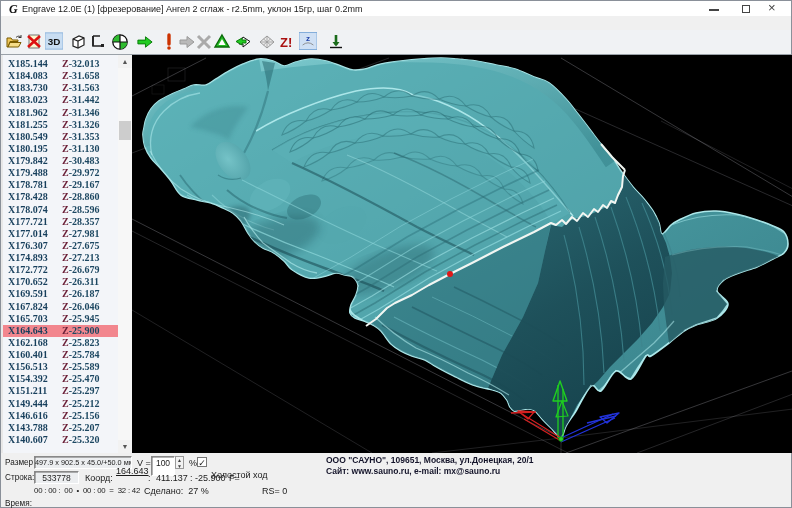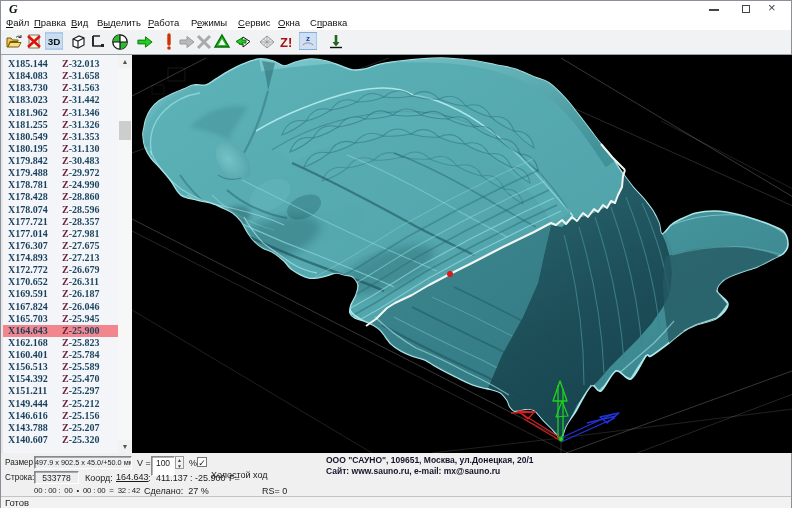--- a/index.html
+++ b/index.html
@@ -30,34 +30,24 @@
 .field { position:absolute; background:#eceef0; border:1px solid #888; border-right-color:#fff; border-bottom-color:#fff; box-shadow: inset 0.5px 0.5px 0 #666; font-size:8.5px; color:#222; text-align:center; }
 #sauno { position:absolute; left:325px; top:2px; font-size:8.5px; font-weight:bold; color:#14142a; line-height:10.5px; white-space:pre; }
 #statusbar { position:absolute; left:0; top:495px; width:790px; height:12px; background:#f2f2f2; border-top:1px solid #c4c4c4; font-size:9.5px; color:#222; }
 #statusbar span { position:absolute; left:4px; top:0px; }
 </style>
 </head>
 <body>
 <div id="win">
   <div id="titlebar">
     <span id="glogo">G</span>
+    <span id="title">Engrave 12.0E (1) [фрезерование] Ангел 2 сглаж - r2.5mm, уклон 15гр, шаг 0.2mm</span>
     <span style="position:absolute;left:708px;top:8px;width:10px;height:1.5px;background:#444;"></span>
     <span style="position:absolute;left:741px;top:4px;width:8px;height:8px;border:1.2px solid #444;"></span>
     <span style="position:absolute;left:767px;top:-1px;font-size:13px;color:#444;">×</span>
-  </div>
-  <div id="menubar">
-    <span style="left:5px"><u>Ф</u>айл</span>
-    <span style="left:33px"><u>П</u>равка</span>
-    <span style="left:70px"><u>В</u>ид</span>
-    <span style="left:96px">В<u>ы</u>делить</span>
-    <span style="left:147px"><u>Р</u>абота</span>
-    <span style="left:190px">Р<u>е</u>жимы</span>
-    <span style="left:237px"><u>С</u>ервис</span>
-    <span style="left:277px"><u>О</u>кна</span>
-    <span style="left:309px">С<u>п</u>равка</span>
   </div>
   <div id="toolbar">
     <svg class="tbi" style="left:4px;top:3px" width="18" height="18" viewBox="0 0 18 18">
         <path d="M2 14 L2 5 L6 5 L7.5 7 L13 7 L13 8.5 L5 8.5 L3 14 Z" fill="#f0c75a" stroke="#7a5c00" stroke-width="1"></path>
 <path d="M5 9.5 L16 9.5 L13.5 14 L3 14 Z" fill="#f6dd88" stroke="#7a5c00" stroke-width="1"></path>
 <path d="M11 4.5 C13 2.5 15 3 16 4.5 M16 4.5 L16 2 M16 4.5 L13.5 4.5" stroke="#333" stroke-width="1" fill="none"></path>
       </svg>
     <svg class="tbi" style="left:25px;top:3px" width="18" height="18" viewBox="0 0 18 18">
         <rect x="3" y="2" width="10" height="13" fill="#fbf6cf" stroke="#777" stroke-width="1"></rect>
 <path d="M2 3 L14 14 M14 3 L2 14" stroke="#dd1111" stroke-width="2.6"></path>
@@ -125,21 +115,21 @@
       <div class="row"><b>X185.144</b><i>Z-32.013</i></div>
       <div class="row"><b>X184.083</b><i>Z-31.658</i></div>
       <div class="row"><b>X183.730</b><i>Z-31.563</i></div>
       <div class="row"><b>X183.023</b><i>Z-31.442</i></div>
       <div class="row"><b>X181.962</b><i>Z-31.346</i></div>
       <div class="row"><b>X181.255</b><i>Z-31.326</i></div>
       <div class="row"><b>X180.549</b><i>Z-31.353</i></div>
       <div class="row"><b>X180.195</b><i>Z-31.130</i></div>
       <div class="row"><b>X179.842</b><i>Z-30.483</i></div>
       <div class="row"><b>X179.488</b><i>Z-29.972</i></div>
-      <div class="row"><b>X178.781</b><i>Z-24.990</i></div>
+      <div class="row"><b>X178.781</b><i>Z-29.167</i></div>
       <div class="row"><b>X178.428</b><i>Z-28.860</i></div>
       <div class="row"><b>X178.074</b><i>Z-28.596</i></div>
       <div class="row"><b>X177.721</b><i>Z-28.357</i></div>
       <div class="row"><b>X177.014</b><i>Z-27.981</i></div>
       <div class="row"><b>X176.307</b><i>Z-27.675</i></div>
       <div class="row"><b>X174.893</b><i>Z-27.213</i></div>
       <div class="row"><b>X172.772</b><i>Z-26.679</i></div>
       <div class="row"><b>X170.652</b><i>Z-26.311</i></div>
       <div class="row"><b>X169.591</b><i>Z-26.187</i></div>
       <div class="row"><b>X167.824</b><i>Z-26.046</i></div>
@@ -350,30 +340,27 @@
     <div class="field" style="left:33px;top:3px;width:98px;height:13px;line-height:12px;font-size:7.3px;white-space:nowrap;overflow:hidden;">497.9 x 902.5 x 45.0/+50.0 мм</div>
     <span class="bp" style="left:136px;top:5px;">V =</span>
     <div class="field" style="left:150px;top:3px;width:24px;height:20px;line-height:12px;background:#fff;">100</div>
     <div class="bp" style="left:174px;top:3px;width:9px;height:13px;border:1px solid #999;background:#f2f2f2;font-size:5px;line-height:6px;text-align:center;color:#444;">▲<br>▼</div>
     <span class="bp" style="left:188px;top:5px;">%</span>
     <div class="bp" style="left:196px;top:4px;width:10px;height:10px;border:1px solid #777;background:#fff;font-size:9px;line-height:10px;color:#222;text-align:center;">✓</div>
     <span class="bp" style="left:210px;top:5px;margin-top:12px;">Холостой ход</span>
     <span class="bp" style="left:4px;top:20px;font-size:8.2px;">Строка:</span>
     <div class="field" style="left:33px;top:18px;width:45px;height:13px;line-height:12px;">533778</div>
     <span class="bp" style="left:84px;top:20px;">Коорд:</span>
-    <span class="bp" style="left:115px;top:19px;text-decoration:underline;">164.643</span>
+    <span class="bp" style="left:115px;top:13px;text-decoration:underline;">164.643</span>
     <span class="bp" style="left:147px;top:20px;">:</span>
     <span class="bp" style="left:155px;top:20px;">411.137</span>
     <span class="bp" style="left:189px;top:20px;">:</span>
     <span class="bp" style="left:194px;top:20px;">-25.900</span>
     <span class="bp" style="left:228px;top:20px;">F=</span>
     <span class="bp" style="left:245px;top:20px;margin-top:40px;">1500</span>
     <span class="bp" style="left:4px;top:46px;font-size:8.2px;">Время:</span>
     <span class="bp" style="left:33px;top:33px;font-size:7.8px;letter-spacing:-0.2px;">00 : 00 :  00  •  00 : 00  =  32 : 42</span>
     <span class="bp" style="left:143px;top:33px;">Сделано:  27 %</span>
     <span class="bp" style="left:217px;top:33px;padding-left:44px;">RS= 0</span>
     <div id="sauno">ООО "САУНО", 109651, Москва, ул.Донецкая, 20/1
 Сайт: www.sauno.ru, e-mail: mx@sauno.ru</div>
   </div>
-  <div id="statusbar">
-      <span>Готов</span>
-    </div>
 </div>
 
 </body></html>

